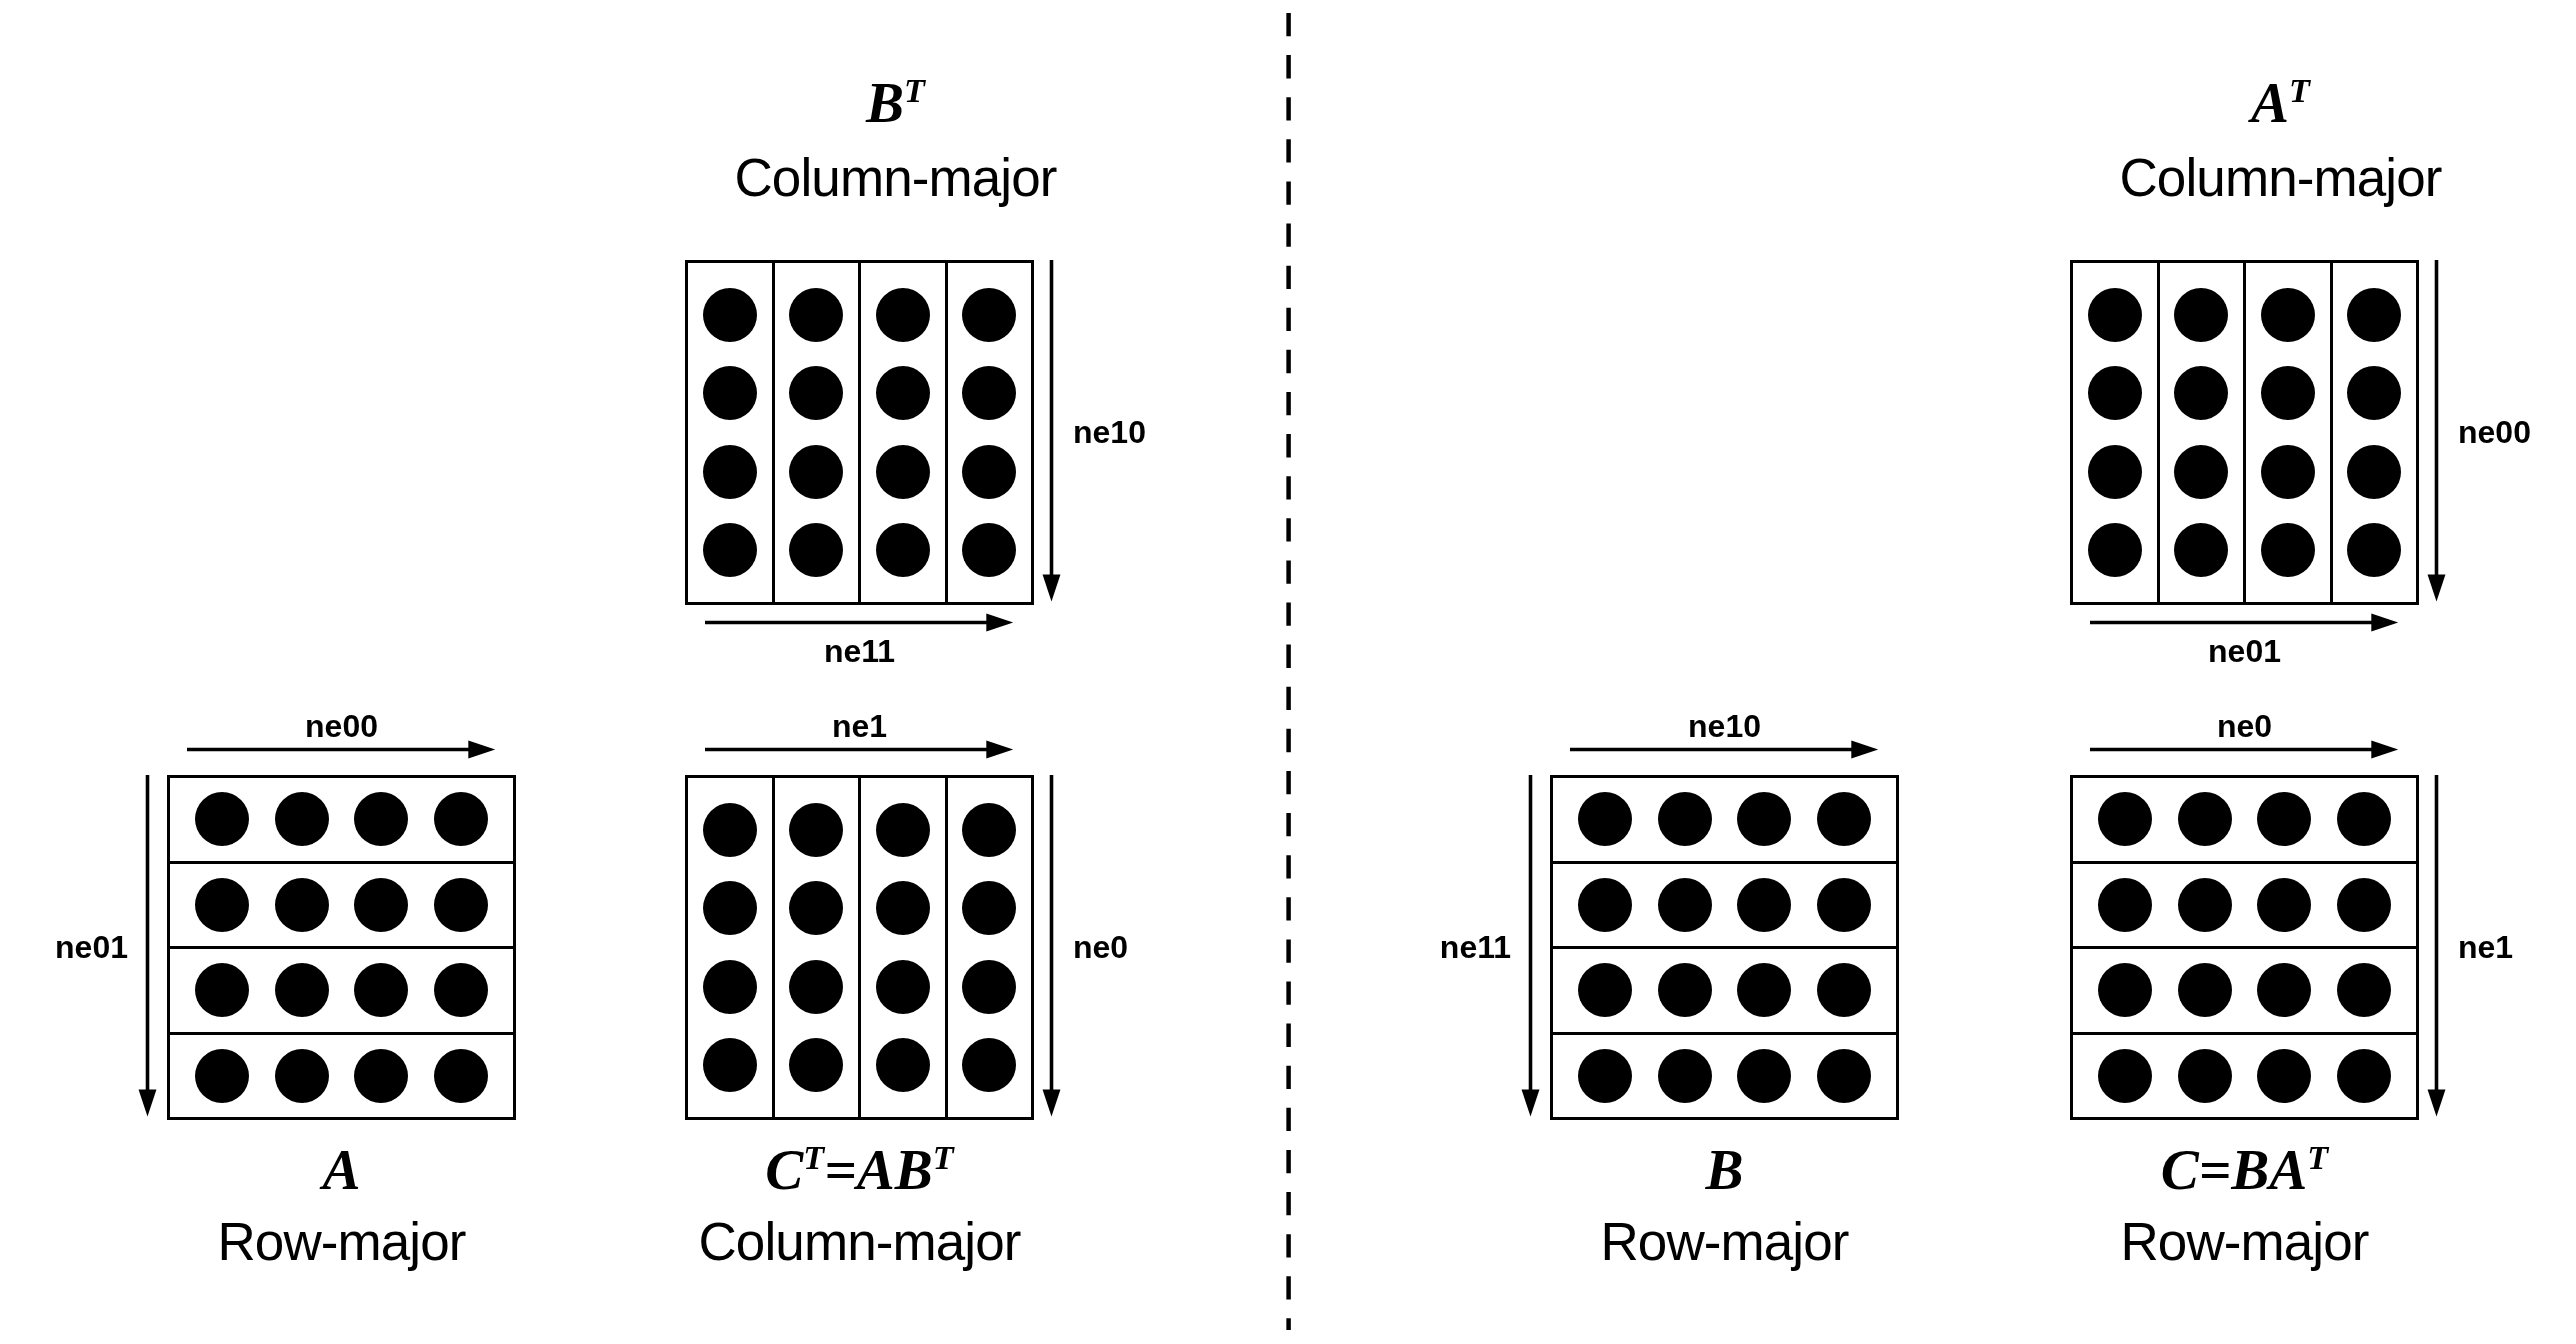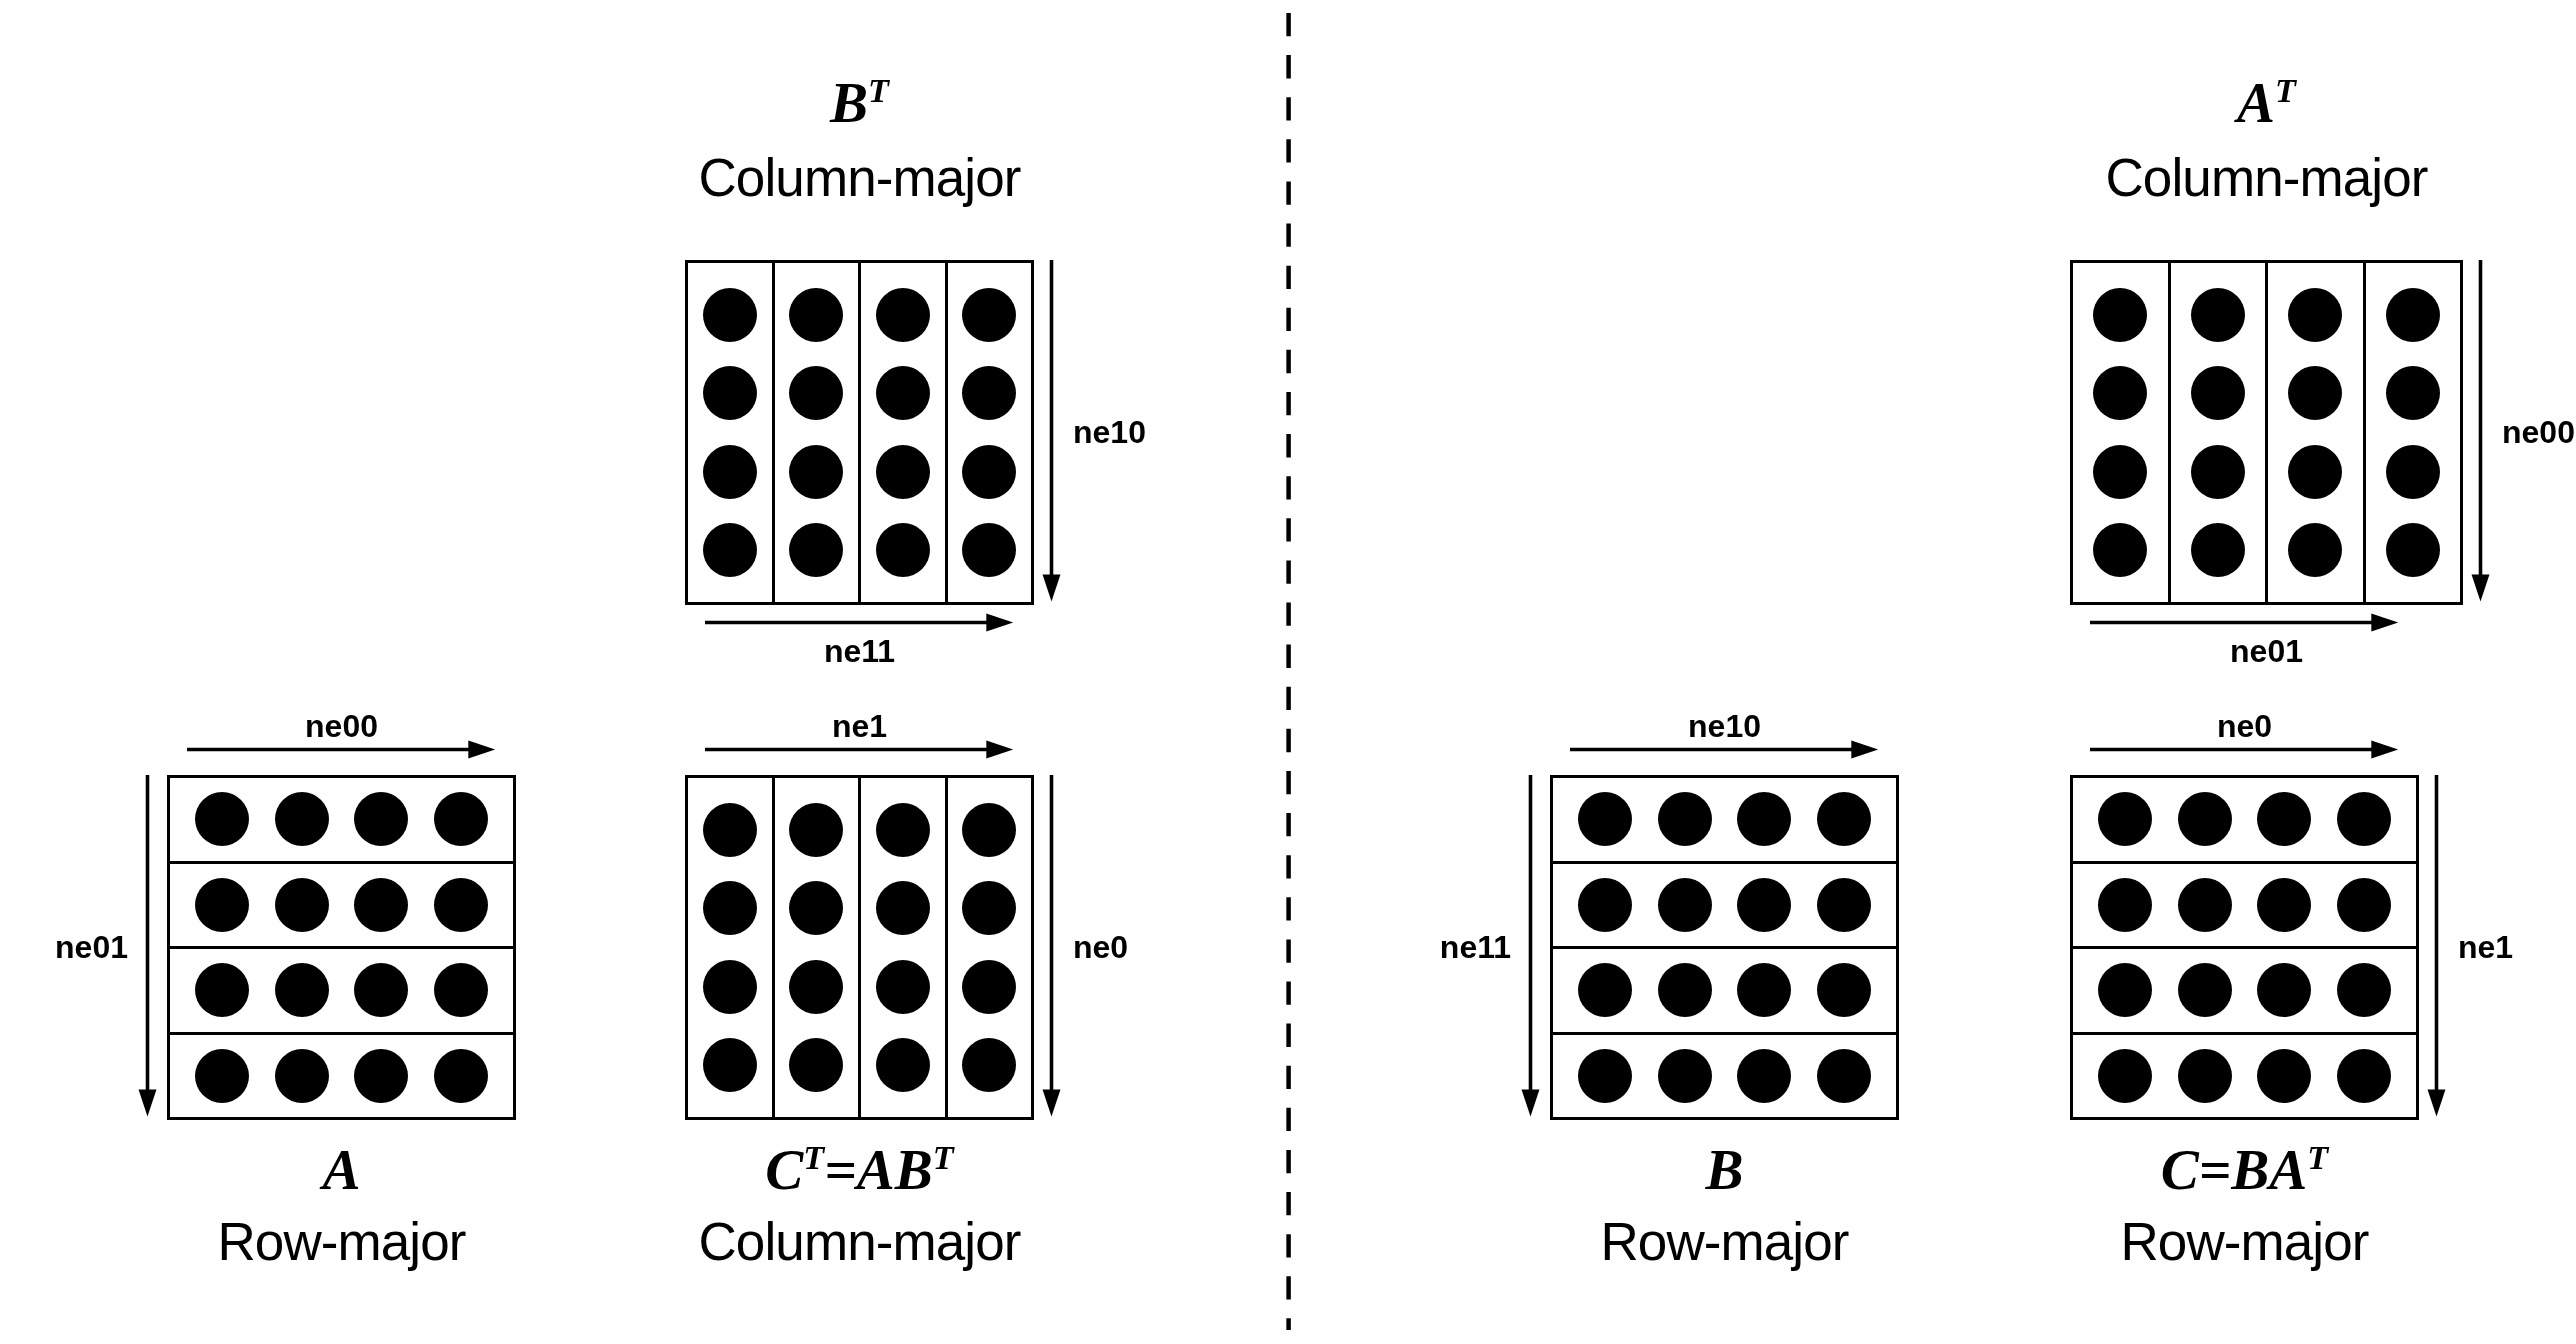--- a/index.html
+++ b/index.html
@@ -27,21 +27,21 @@
   .box.rows { flex-direction: column; }
   .cell { flex: 1; display: flex; justify-content: space-evenly; align-items: center; }
   .cols > .cell { flex-direction: column; border-right: 3.6px solid #000; }
   .cols > .cell:last-child { border-right: none; }
   .rows > .cell { flex-direction: row; border-bottom: 3.6px solid #000; }
   .rows > .cell:last-child { border-bottom: none; }
   .dot { width: 54px; height: 54px; border-radius: 50%; background: #000; flex: none; }
 
   
   .title { position: absolute; left: 50%; transform: translateX(-50%); text-align: center; white-space: nowrap; }
-  .title.above { bottom: calc(100% + 54px); }
+  .title.above { bottom: calc(100% + 54px); margin-left: 36px; }
   .title.below { top: calc(100% + 20px); }
   .math {
     font-family: "Liberation Serif", serif;
     font-style: italic;
     font-weight: 700;
     font-size: 57px;
     line-height: 1.05;
   }
   .title.above .math { margin-bottom: 18px; }
   .title.below .math { margin-bottom: 14.3px; }
@@ -198,21 +198,21 @@
     <div class="title below">
       <div class="math"><span>C</span><sup>T</sup><span>=AB</span><sup>T</sup></div>
       <div class="storage">Column-major</div>
     </div>
   </div>
 
   <svg class="divider" width="7.2" height="1317" viewBox="0 0 8 1470">
       <line x1="4" y1="0" x2="4" y2="1470" stroke="#000" stroke-width="5" stroke-dasharray="26 21"></line>
     </svg>
 
-  <div class="mgroup" style="left:2070px; top:260px;padding-left:44px;">
+  <div class="mgroup" style="left:2070px; top:260px;">
     <div class="title above">
       <div class="math"><span>A</span><sup>T</sup></div>
       <div class="storage">Column-major</div>
     </div>
     <div class="box cols">
         <div class="cell">
           <span class="dot"></span>
           <span class="dot"></span>
           <span class="dot"></span>
           <span class="dot"></span>

